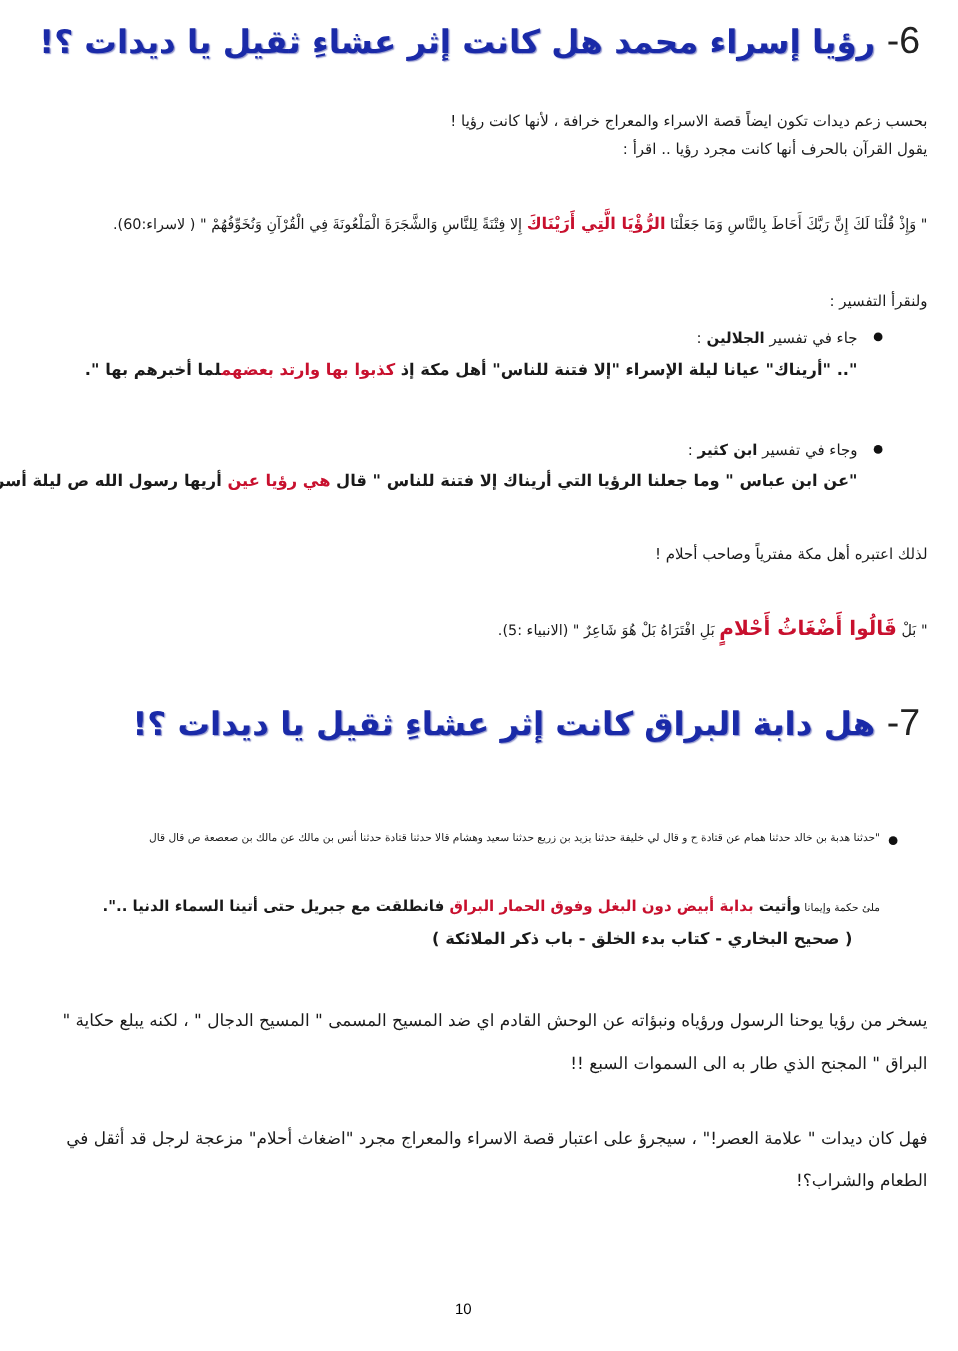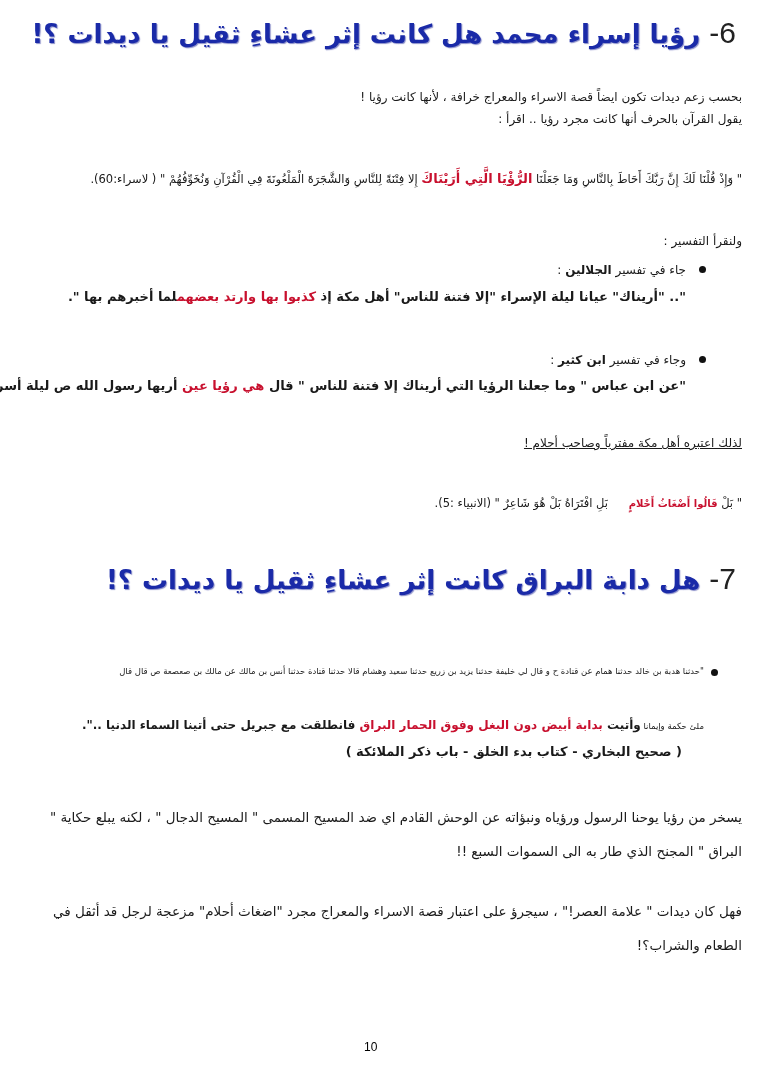--- a/index.html
+++ b/index.html
@@ -47,24 +47,24 @@
   </div>
 
   <span class="bullet" style="right:60px; top:356px;"></span>
   <div class="abs p rtl" style="right:80px; top:349px;">
     <span>وجاء في تفسير </span><b>ابن كثير</b><span> :</span>
   </div>
   <div class="abs p-bold rtl" style="right:80px; top:378px;">
     <span>"عن ابن عباس " وما جعلنا الرؤيا التي أريناك إلا فتنة للناس " قال </span><span class="red-u">هي رؤيا عين</span><span> أريها رسول الله ص ليلة أسري به..".</span>
   </div>
 
-  <div class="abs p rtl" style="right:24px; top:432px;text-decoration:underline;">لذلك اعتبره أهل مكة مفترياً وصاحب أحلام !</div>
+  <div class="abs p rtl" style="right:24px; top:432px;">لذلك اعتبره أهل مكة مفترياً وصاحب أحلام !</div>
 
   <div class="abs p rtl" style="right:24px; top:492px; font-size:11.5px;">
-    <span>" بَلْ </span><span class="red-u" style="font-size:10px;margin-left:17px;">قَالُوا أَضْغَاثُ أَحْلامٍ</span><span> بَلِ افْتَرَاهُ بَلْ هُوَ شَاعِرٌ " (الانبياء :5).</span>
+    <span>" بَلْ </span><span class="red-u" style="font-size:16px;">قَالُوا أَضْغَاثُ أَحْلامٍ</span><span> بَلِ افْتَرَاهُ بَلْ هُوَ شَاعِرٌ " (الانبياء :5).</span>
   </div>
 
   <div class="abs heading rtl" style="right:30px; top:562px;">
     <span class="num">7-</span>
     <span>هل دابة البراق كانت إثر عشاءِ ثقيل يا ديدات ؟!</span>
   </div>
 
   <span class="bullet" style="right:48px; top:669px;"></span>
   <div class="abs small rtl" style="right:62px; top:658px; font-size:8.5px;">"حدثنا هدبة بن خالد حدثنا همام عن قتادة ح و قال لي خليفة حدثنا يزيد بن زريع حدثنا سعيد وهشام قالا حدثنا قتادة حدثنا أنس بن مالك عن مالك بن صعصعة ص قال قال</div>
   <div class="abs rtl" style="right:62px; top:718px; white-space:nowrap; font-size:12px;">

